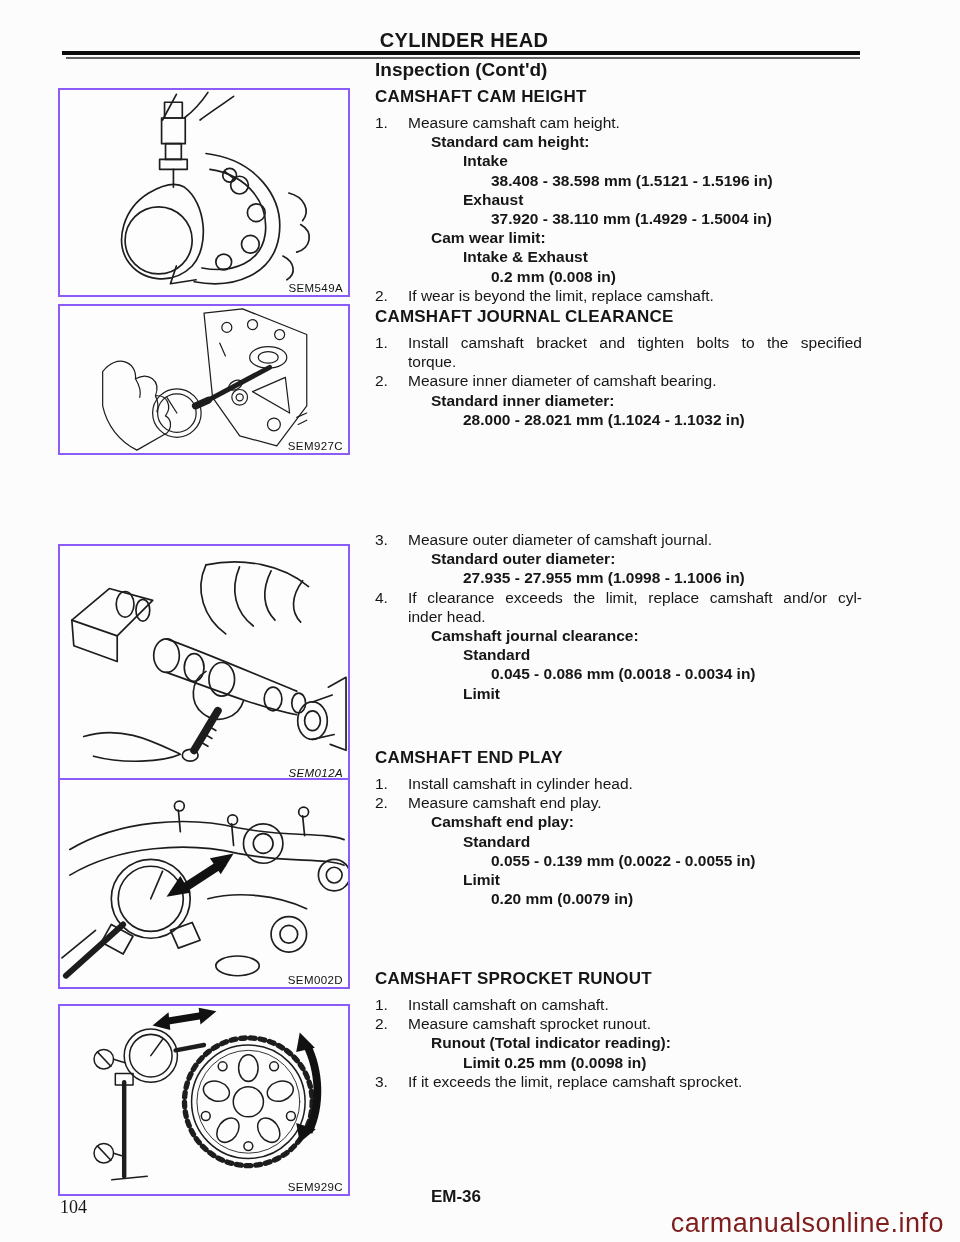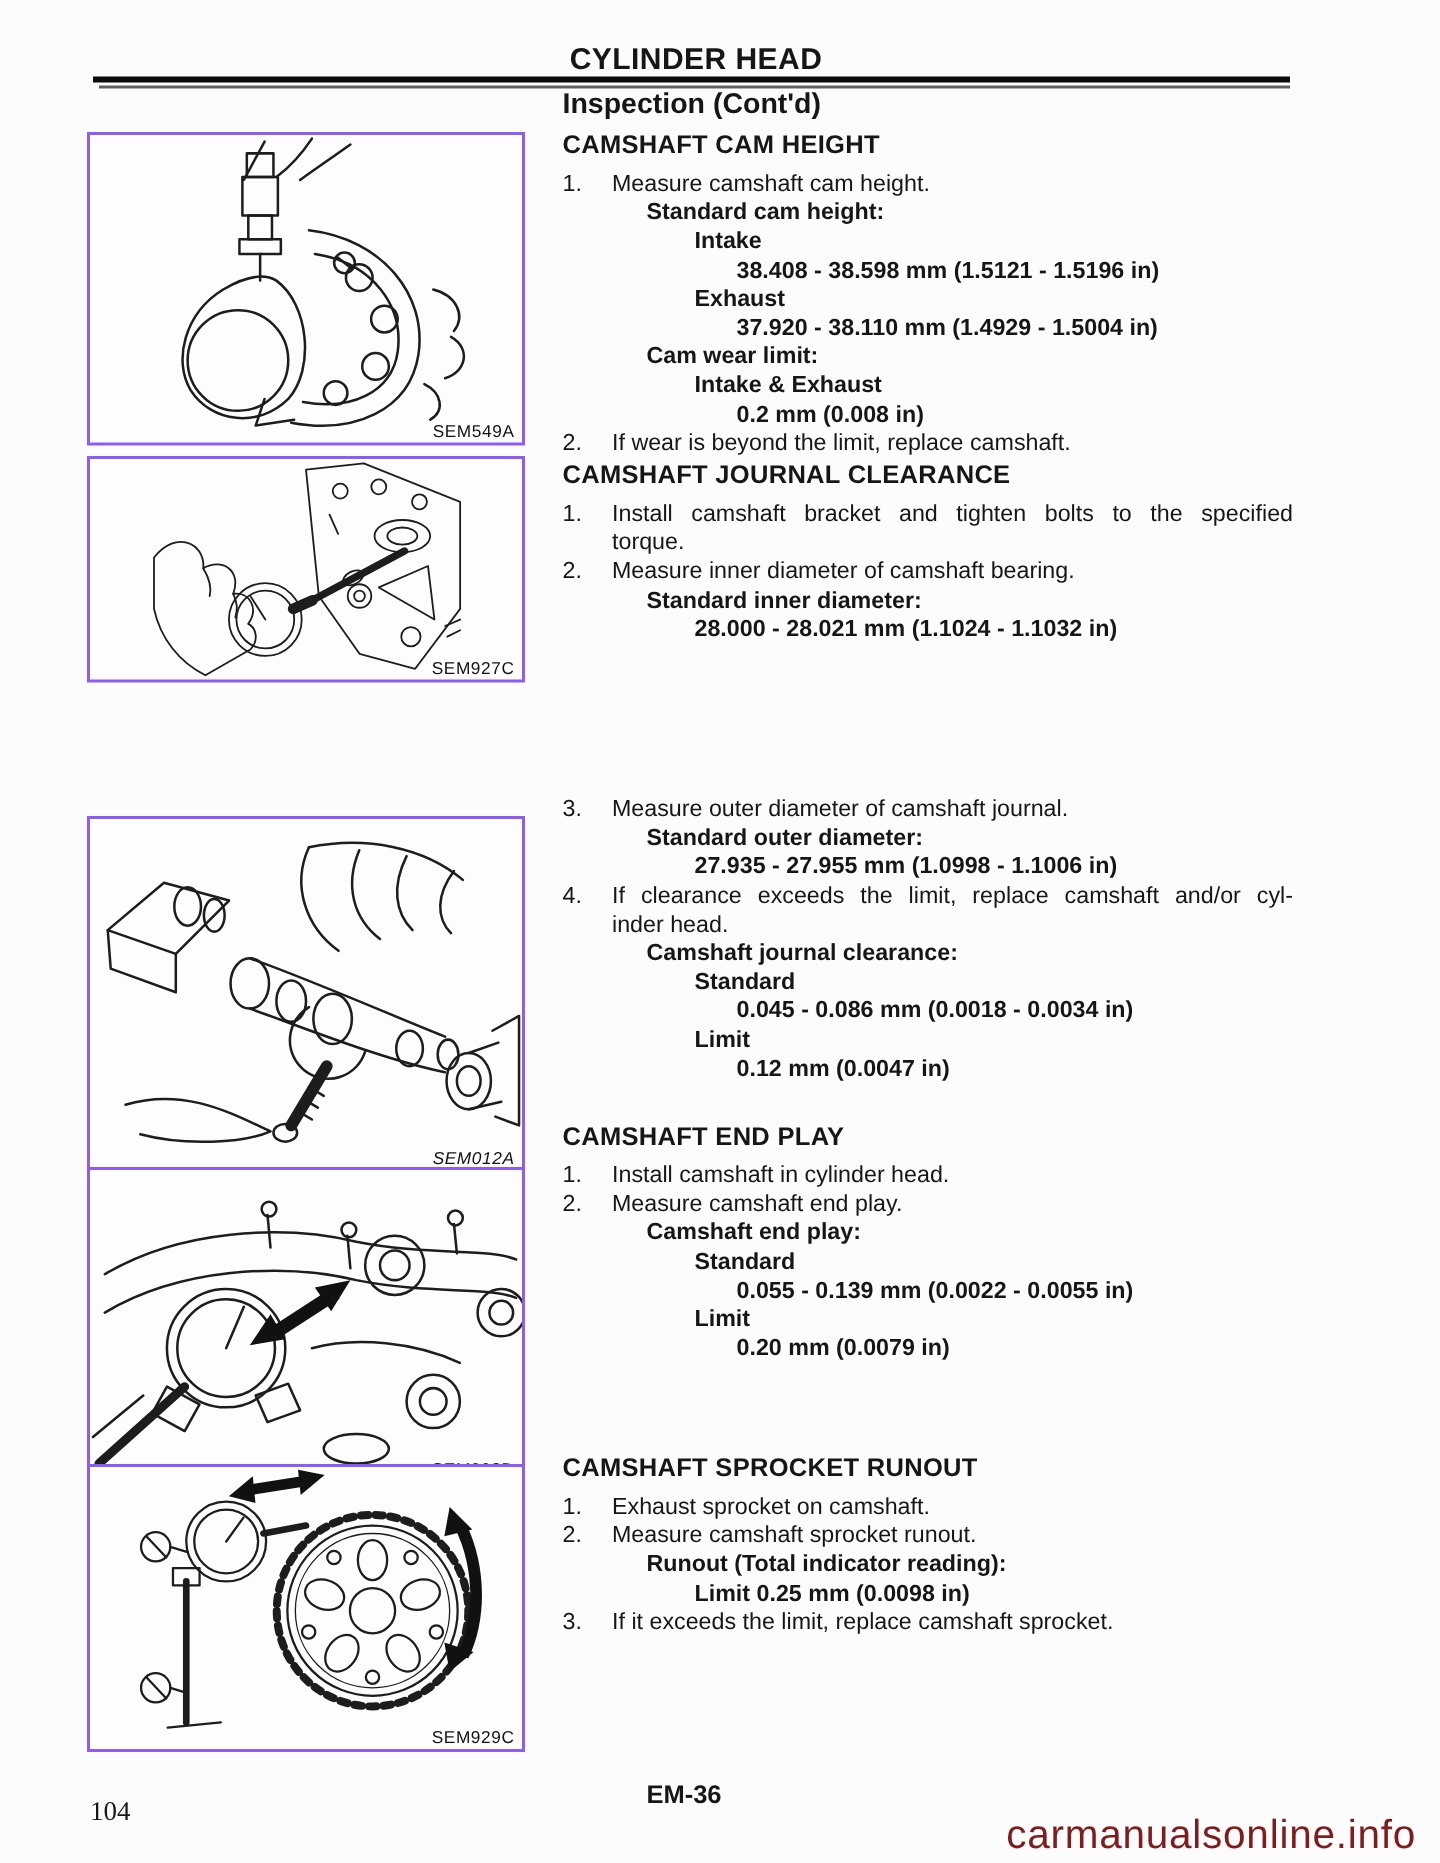--- a/index.html
+++ b/index.html
@@ -27,21 +27,21 @@
   }
   .figbox svg { display:block; width:100%; height:100%; }
   .figlabel {
     position:absolute; right:3px; bottom:1px;
     font-size:11.5px; letter-spacing:0.4px; color:#111; background:#fdfdfd; padding:0 2px;
   }
   .fig1 { top:88px;  height:209px; }
   .fig2 { top:304px; height:151px; }
   .fig3 { top:544px; height:238px;font-style:italic; }
   .fig4 { top:742px; height:211px;margin-top:36px; }
-  .fig5 { top:976px; height:192px; }
+  .fig5 { top:1004px; height:192px; }
   
   .sec { position:absolute; left:375px; width:500px; font-size:15.5px; line-height:19.2px; }
   .sec0 { top:87px; } .sec1 { top:307px; } .sec2 { top:530px; } .sec3 { top:748px; } .sec4 { top:969px; }
   .sec-heading { font-weight:bold; font-size:17px; line-height:20px; margin-bottom:6px; letter-spacing:0.2px; }
   .item { display:flex; }
   .num { flex:0 0 33px; }
   .item-lines { width:454px; }
   .line.justify { text-align:justify; text-align-last:justify; }
   .spec { font-weight:bold; }
   .ind1 { padding-left:56px; }
@@ -306,21 +306,20 @@
       <span class="num">4.</span>
       <div class="item-lines">
         <div class="line justify">If clearance exceeds the limit, replace camshaft and/or cyl-</div>
         <div class="line">inder head.</div>
       </div>
     </div>
     <div class="spec ind1">Camshaft journal clearance:</div>
     <div class="spec ind2">Standard</div>
     <div class="spec ind3">0.045 - 0.086 mm (0.0018 - 0.0034 in)</div>
     <div class="spec ind2">Limit</div>
-    <div class="spec ind3">0.12 mm (0.0047 in)</div>
   </div>
 <div class="sec sec3">
     <div class="sec-heading">CAMSHAFT END PLAY</div>
     <div class="item">
       <span class="num">1.</span>
       <div class="item-lines">
         <div class="line">Install camshaft in cylinder head.</div>
       </div>
     </div>
     <div class="item">
@@ -333,21 +332,21 @@
     <div class="spec ind2">Standard</div>
     <div class="spec ind3">0.055 - 0.139 mm (0.0022 - 0.0055 in)</div>
     <div class="spec ind2">Limit</div>
     <div class="spec ind3">0.20 mm (0.0079 in)</div>
   </div>
 <div class="sec sec4">
     <div class="sec-heading">CAMSHAFT SPROCKET RUNOUT</div>
     <div class="item">
       <span class="num">1.</span>
       <div class="item-lines">
-        <div class="line">Exhaust sprocket on camshaft.</div>
+        <div class="line">Install camshaft on camshaft.</div>
       </div>
     </div>
     <div class="item">
       <span class="num">2.</span>
       <div class="item-lines">
         <div class="line">Measure camshaft sprocket runout.</div>
       </div>
     </div>
     <div class="spec ind1">Runout (Total indicator reading):</div>
     <div class="spec ind2">Limit 0.25 mm (0.0098 in)</div>

